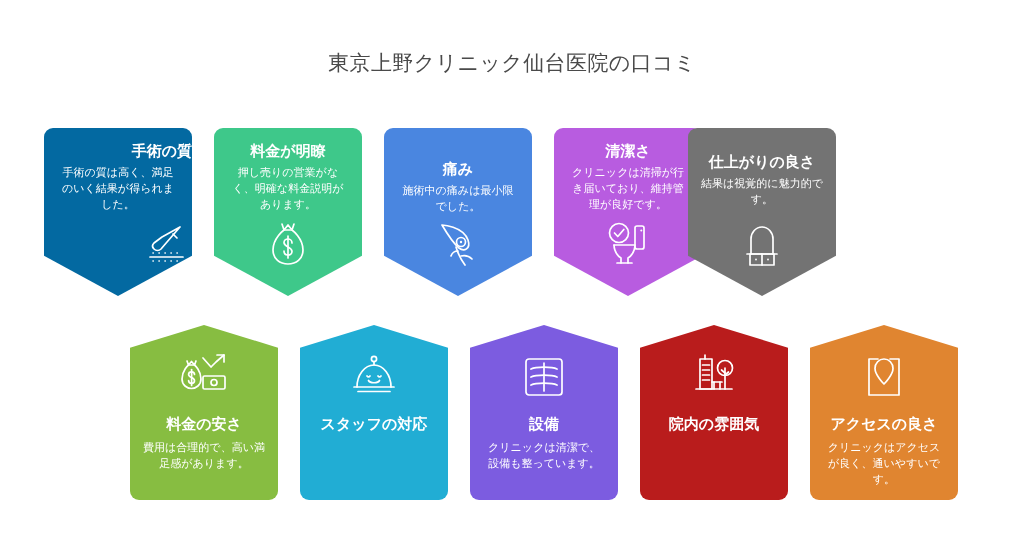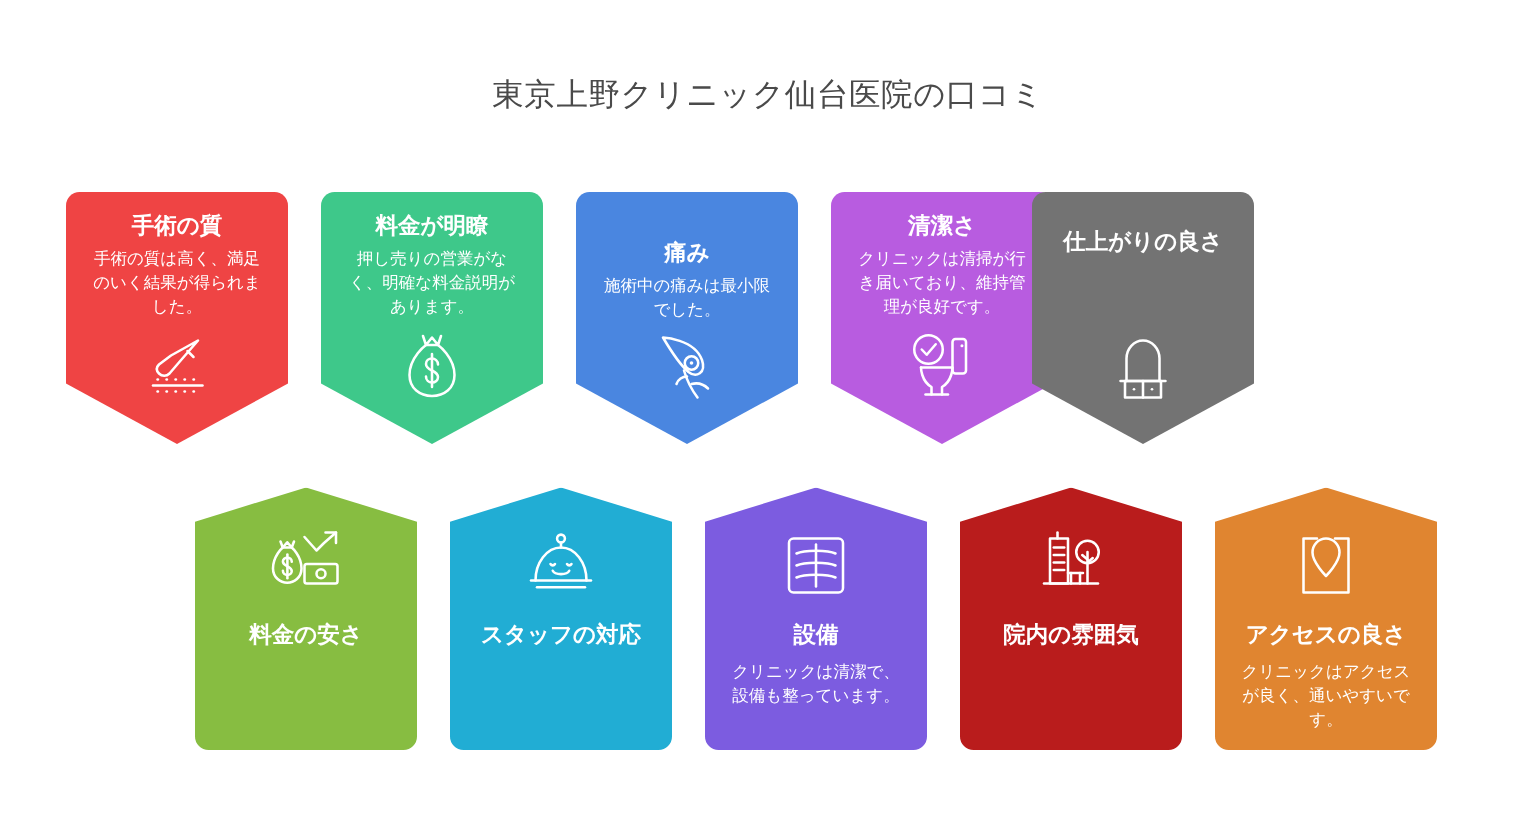--- a/index.html
+++ b/index.html
@@ -73,20 +73,21 @@
     white-space: nowrap;
   }
 
   .card-body {
     color: #ffffff;
     font-size: 11px;
     line-height: 1.45;
     text-align: center;
     width: 122px;
     margin: 0 auto;
+    font-family: Liberation Mono, monospace;
   }
 
   .card-icon {
     width: 52px;
     height: 52px;
     display: block;
   }
   .card-icon svg {
     width: 100%;
     height: 100%;
@@ -110,21 +111,21 @@
 </style>
 </head>
 <body style="background: rgb(255, 255, 255);">
 
 <div id="infographic" style="background: rgb(255, 255, 255); padding-left: 48px;">
 
   <div id="page-title" style="color: rgb(74, 74, 74);">東京上野クリニック仙台医院の口コミ</div>
 
   <div class="row-top">
 
-    <div class="card pad-a" style="left: 44px; background-color: #ef4444;">
+    <div class="card pad-a" style="left: 44px; background-color: #0369a1; align-items: flex-end;">
       <div class="card-heading">手術の質</div>
       <div class="card-body">手術の質は高く、満足のいく結果が得られました。</div>
       <div class="card-icon">
         <svg viewBox="0 0 52 52" fill="none" stroke="#ffffff" stroke-width="1.7" stroke-linecap="round" stroke-linejoin="round">
           <path d="M40 9 L27 24 L21 31 C19 33 16 33 14 31 C12 29 12 27 14 25 L22 19 Z"></path>
           <path d="M33 16 L37 20"></path>
           <line x1="10" y1="39" x2="43" y2="39"></line>
           <g stroke-width="1.6">
             <line x1="13" y1="35" x2="13.3" y2="35"></line>
               <line x1="19" y1="35" x2="19.3" y2="35"></line>
@@ -180,20 +181,21 @@
           <circle cx="39.3" cy="12.5" r="1" fill="#ffffff" stroke="none"></circle>
           <path d="M12 27 L33 27 C33 27 33 36 26 40 L26 45"></path>
           <path d="M12 27 C12 27 12 36 19 40 L19 45"></path>
           <line x1="15" y1="45" x2="30" y2="45"></line>
         </svg>
       </div>
     </div>
 
     <div class="card pad-c" style="left: 688px; background-color: #737373; justify-content: center;">
       <div class="card-heading">仕上がりの良さ</div>
+      <div class="card-body">結果は視覚的に魅力的です。</div>
       <div class="card-icon">
         <svg viewBox="0 0 52 52" fill="none" stroke="#ffffff" stroke-width="1.7" stroke-linecap="round" stroke-linejoin="round">
           <path d="M15 36 L15 21 C15 14.4 19.9 9 26 9 C32.1 9 37 14.4 37 21 L37 36"></path>
           <line x1="11" y1="36" x2="41" y2="36"></line>
           <rect x="14" y="36" width="24" height="11"></rect>
           <line x1="26" y1="36" x2="26" y2="47"></line>
           <circle cx="20" cy="41.5" r="0.9" fill="#ffffff" stroke="none"></circle>
           <circle cx="32" cy="41.5" r="0.9" fill="#ffffff" stroke="none"></circle>
         </svg>
       </div>
@@ -210,20 +212,21 @@
           <path d="M10.5 14 L16.5 14 C16.5 14 23 19.5 23 28 C23 34 18 37.5 13.5 37.5 C9 37.5 4 34 4 28 C4 19.5 10.5 14 10.5 14 Z"></path>
           <path d="M16.5 23.5 C16.5 21.8 15.2 20.8 13.6 20.8 C11.9 20.8 10.6 21.9 10.6 23.4 C10.6 26.9 16.5 26.2 16.5 29.7 C16.5 31.2 15.2 32.3 13.6 32.3 C12 32.3 10.6 31.2 10.6 29.5"></path>
           <line x1="13.6" y1="18.6" x2="13.6" y2="34.5"></line>
           <rect x="25" y="25" width="22" height="13" rx="1.5"></rect>
           <circle cx="36" cy="31.5" r="3"></circle>
           <path d="M25 7 L33 16 L38 11 L46 4"></path>
           <path d="M39 4 L46 4 L46 11"></path>
         </svg>
       </div>
       <div class="card-heading">料金の安さ</div>
+      <div class="card-body">費用は合理的で、高い満足感があります。</div>
     </div>
 
     <div class="card" style="left: 300px; background-color: rgb(33, 173, 212);">
       <div class="card-icon">
         <svg viewBox="0 0 52 52" fill="none" stroke="#ffffff" stroke-width="1.7" stroke-linecap="round" stroke-linejoin="round">
           <circle cx="26" cy="8" r="2.6"></circle>
           <line x1="26" y1="10.6" x2="26" y2="14"></line>
           <path d="M9 36 C9 24 16.6 14 26 14 C35.4 14 43 24 43 36"></path>
           <line x1="6" y1="36" x2="46" y2="36"></line>
           <line x1="10" y1="40.5" x2="42" y2="40.5"></line>

